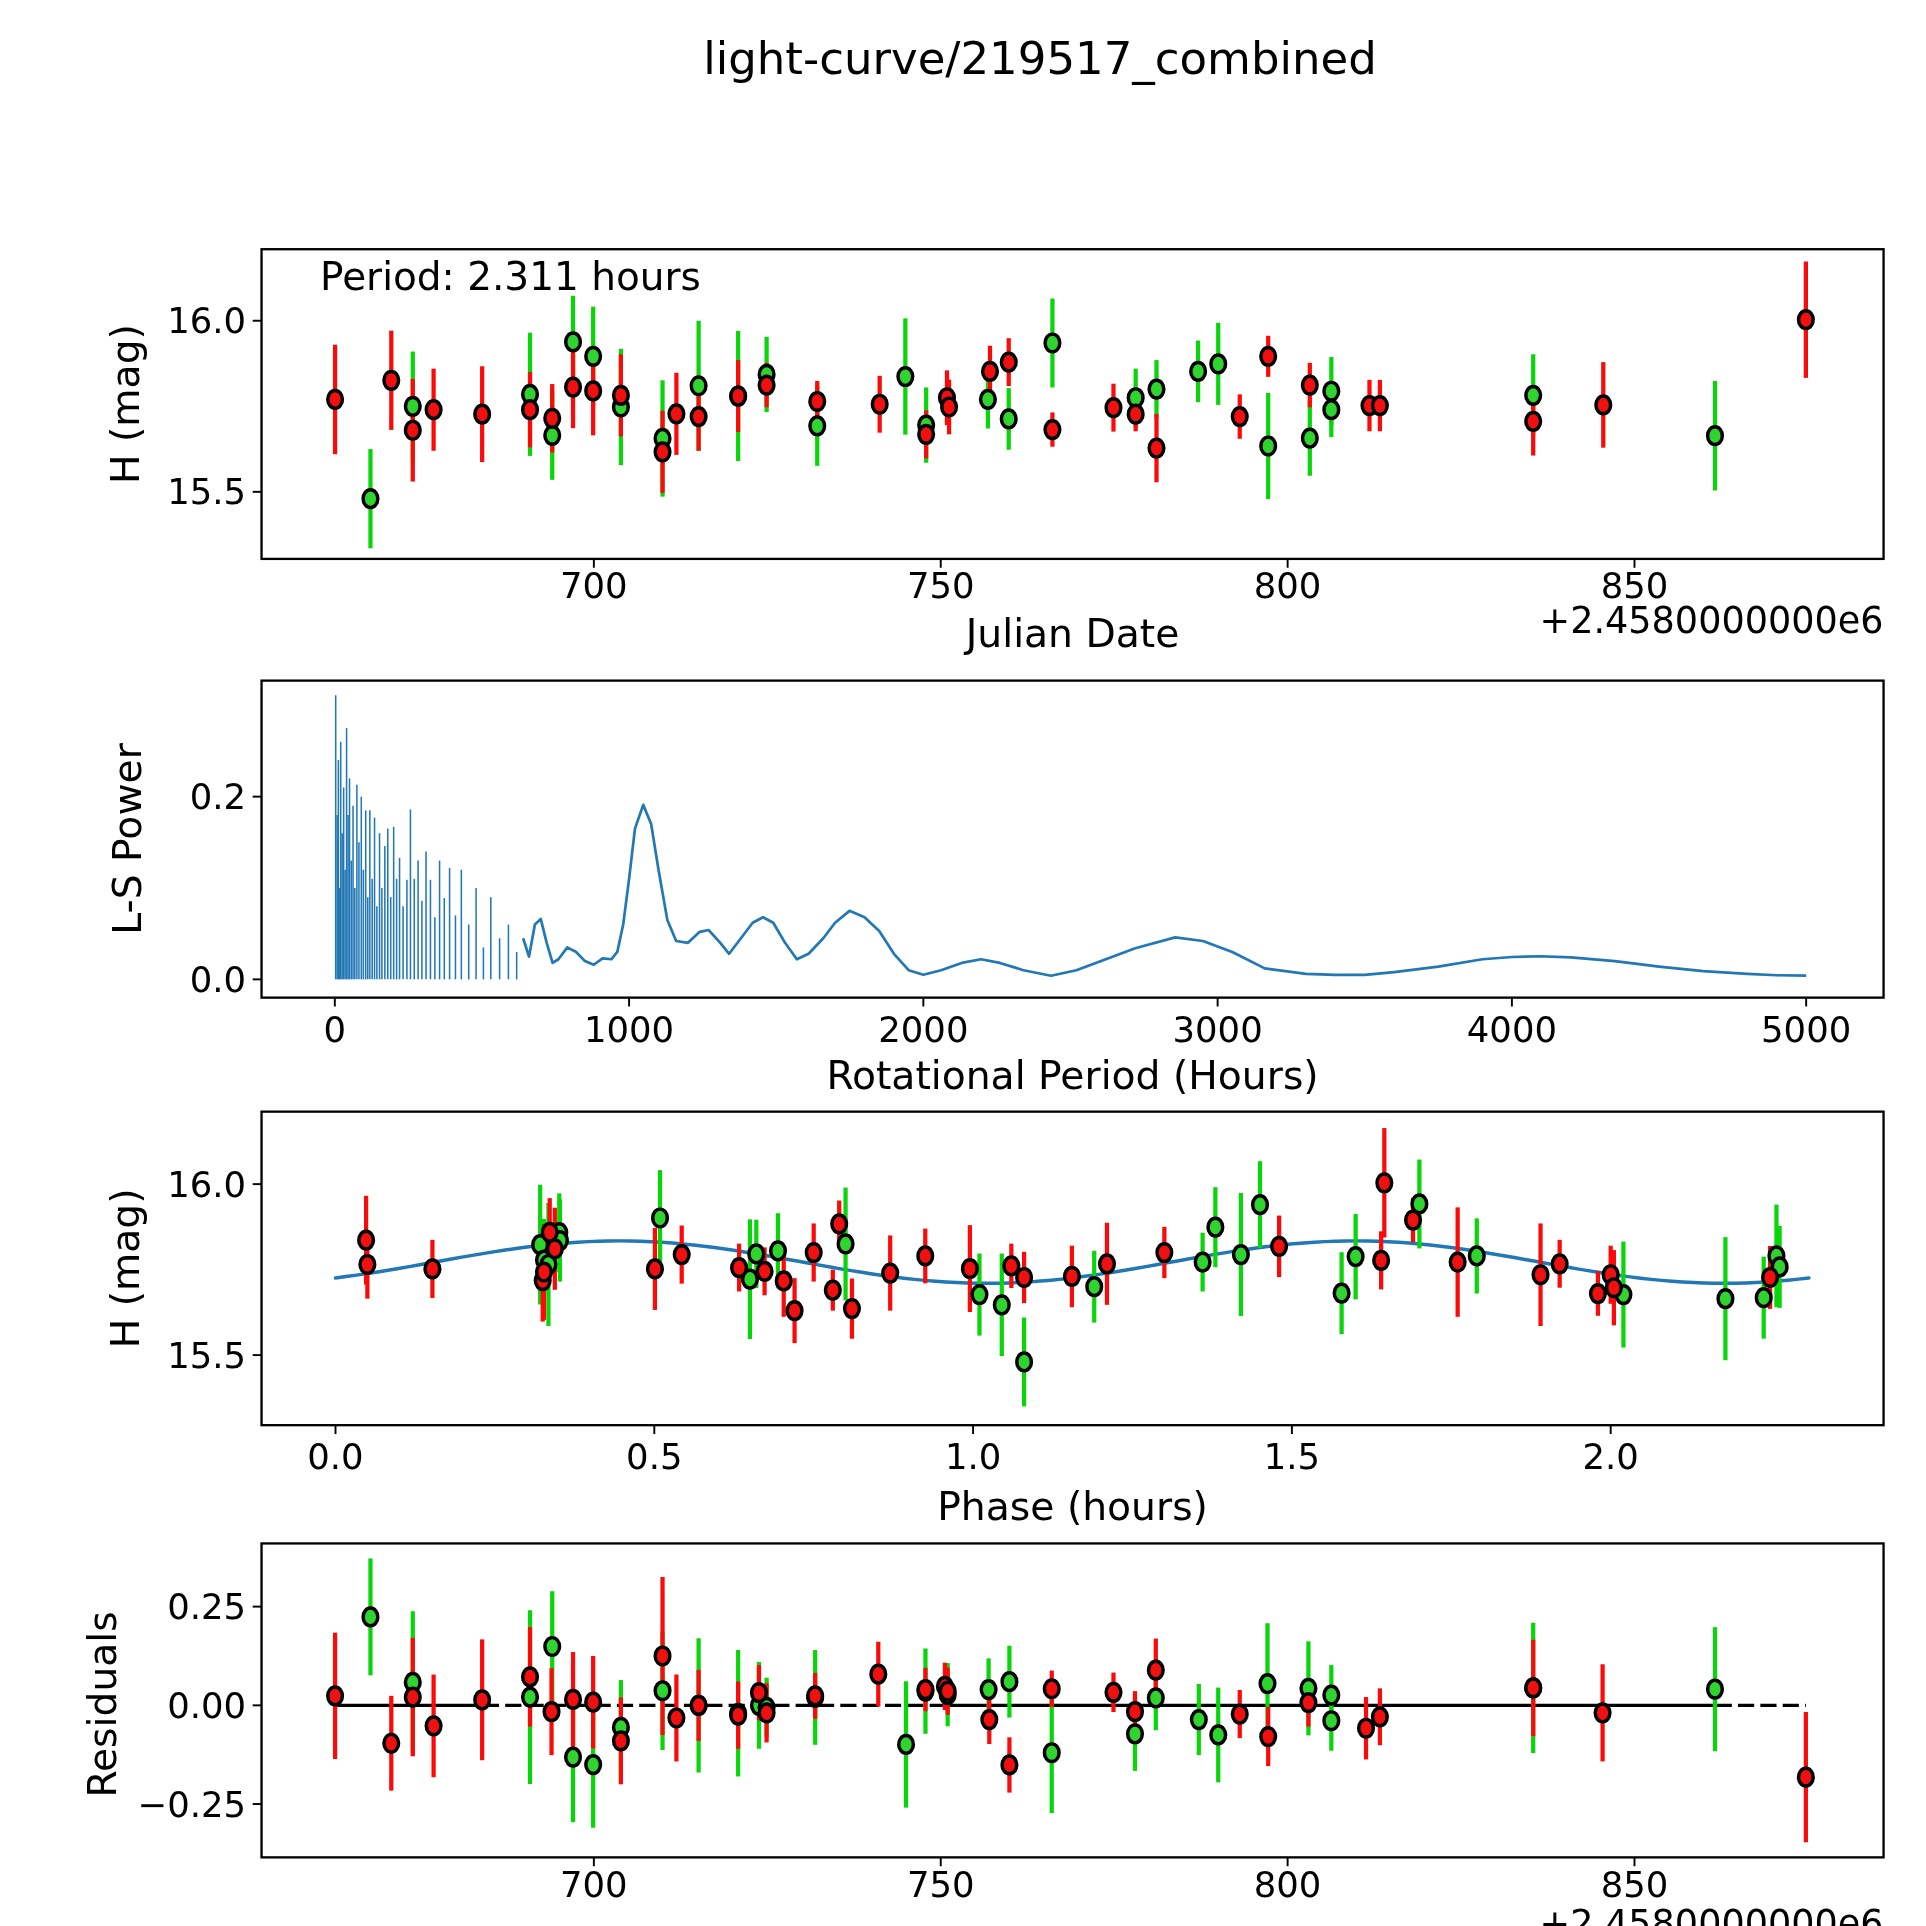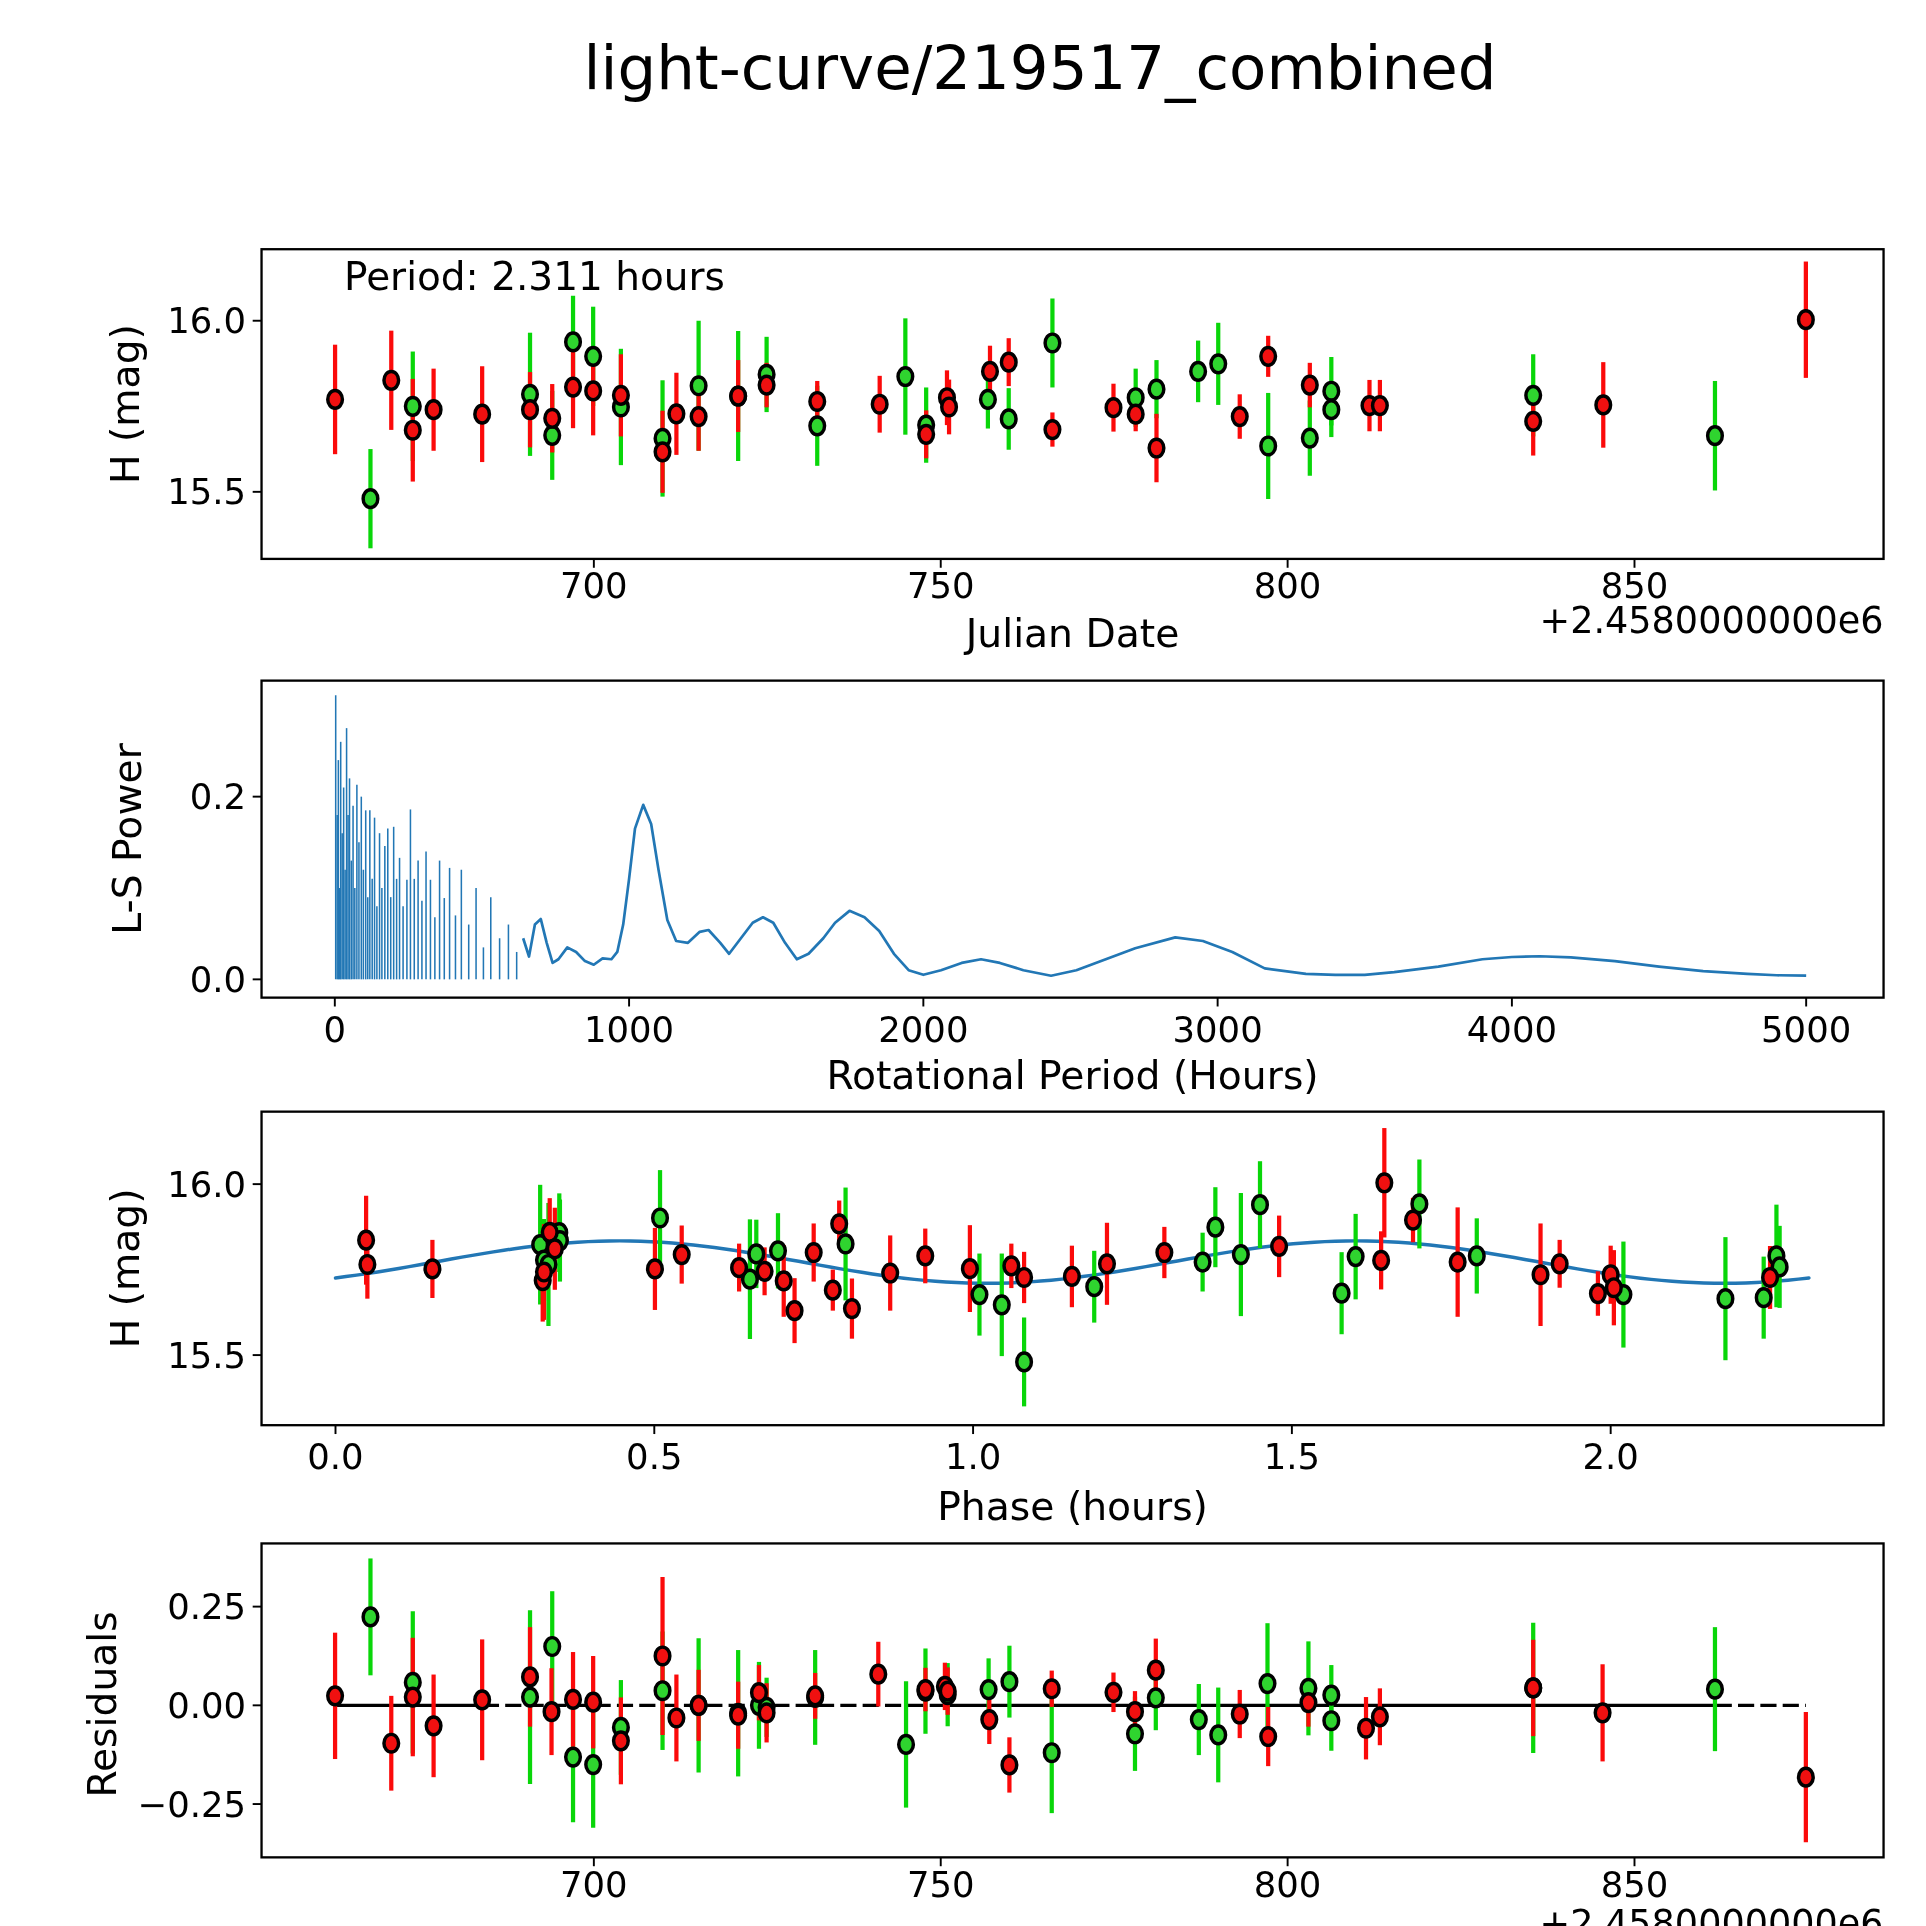--- a/index.html
+++ b/index.html
@@ -1,19 +1,19 @@
 <!DOCTYPE html>
 <html style="font-size:6.2px"><head>
 <meta charset="utf-8">
 <style>
   html,body{margin:0;padding:0;background:#fff;}
   body{width:2080px;height:2080px;position:relative;font-family:"DejaVu Sans",sans-serif;overflow:hidden;}
   .figure{position:absolute;inset:0;background:#fff;}
-  .title{position:absolute;top:32px;left:50%;transform:translateX(-50%);font-size:61px;color:#000;white-space:nowrap;}
-  .annotation{position:absolute;left:344px;top:254px;font-size:39px;color:#000;white-space:nowrap;}
+  .title{position:absolute;top:32px;left:50%;transform:translateX(-50%);font-size:45px;color:#000;white-space:nowrap;}
+  .annotation{position:absolute;left:320px;top:254px;font-size:39px;color:#000;white-space:nowrap;}
   svg{position:absolute;left:0;top:0;}
   svg text{font-family:"DejaVu Sans",sans-serif;fill:#000;}
 </style>
 </head>
 <body>
 
 <div class="figure">
   <div class="title">light-curve/219517_combined</div>
   <div class="annotation">Period: 2.311 hours</div>
   <svg id="fig" width="2080" height="2080" viewBox="0 0 5400 5400">

